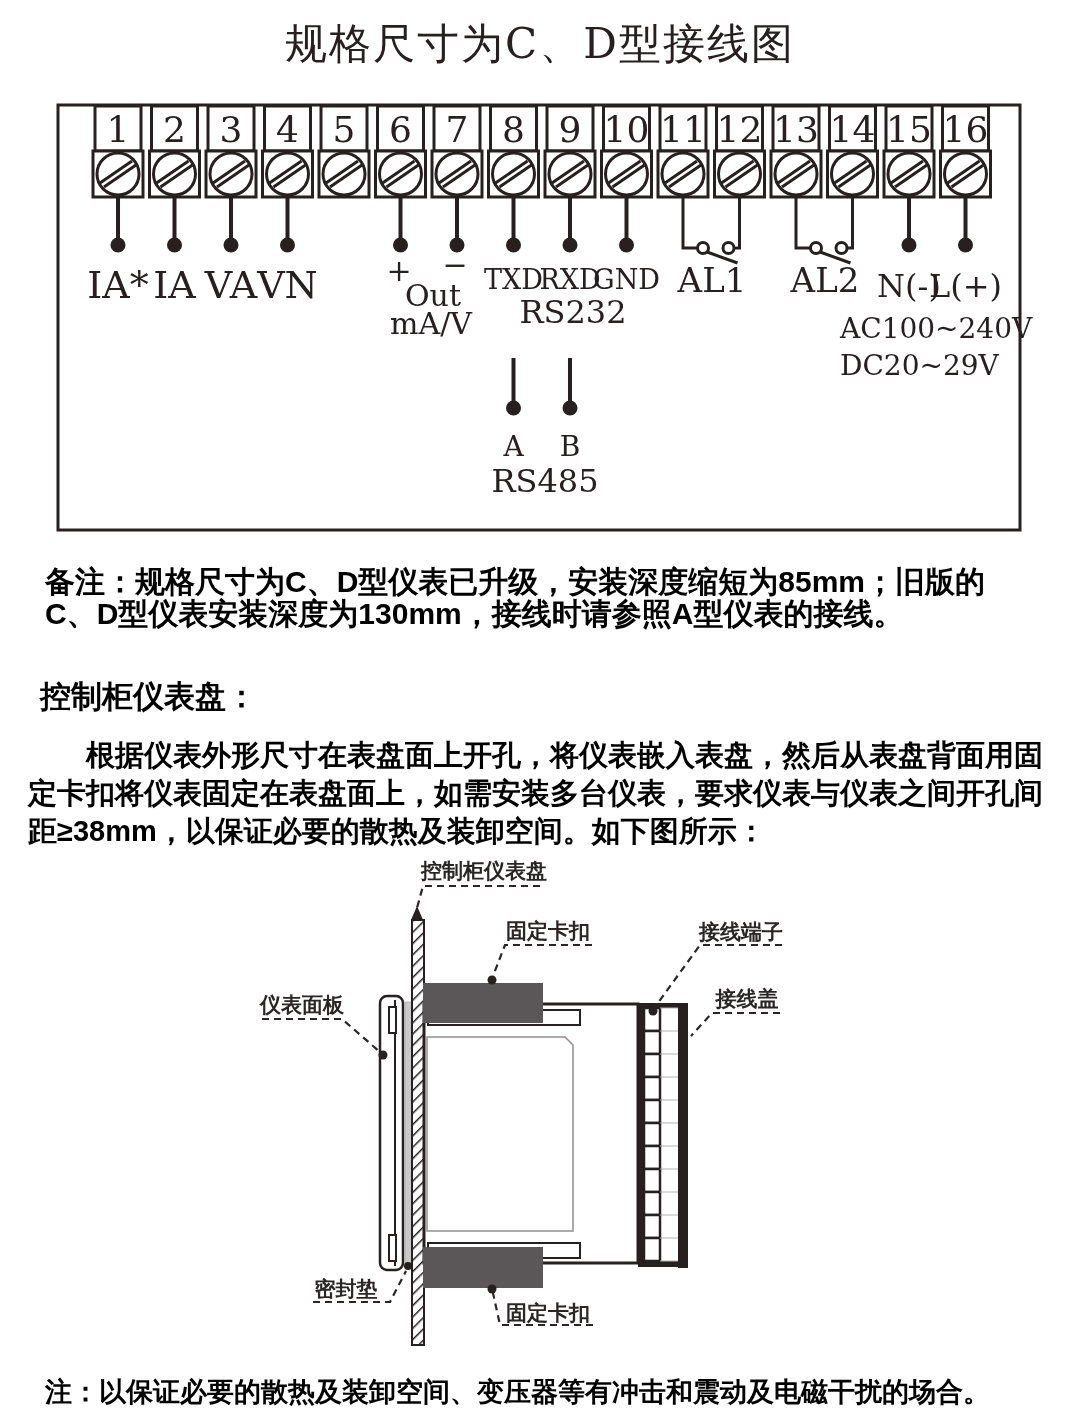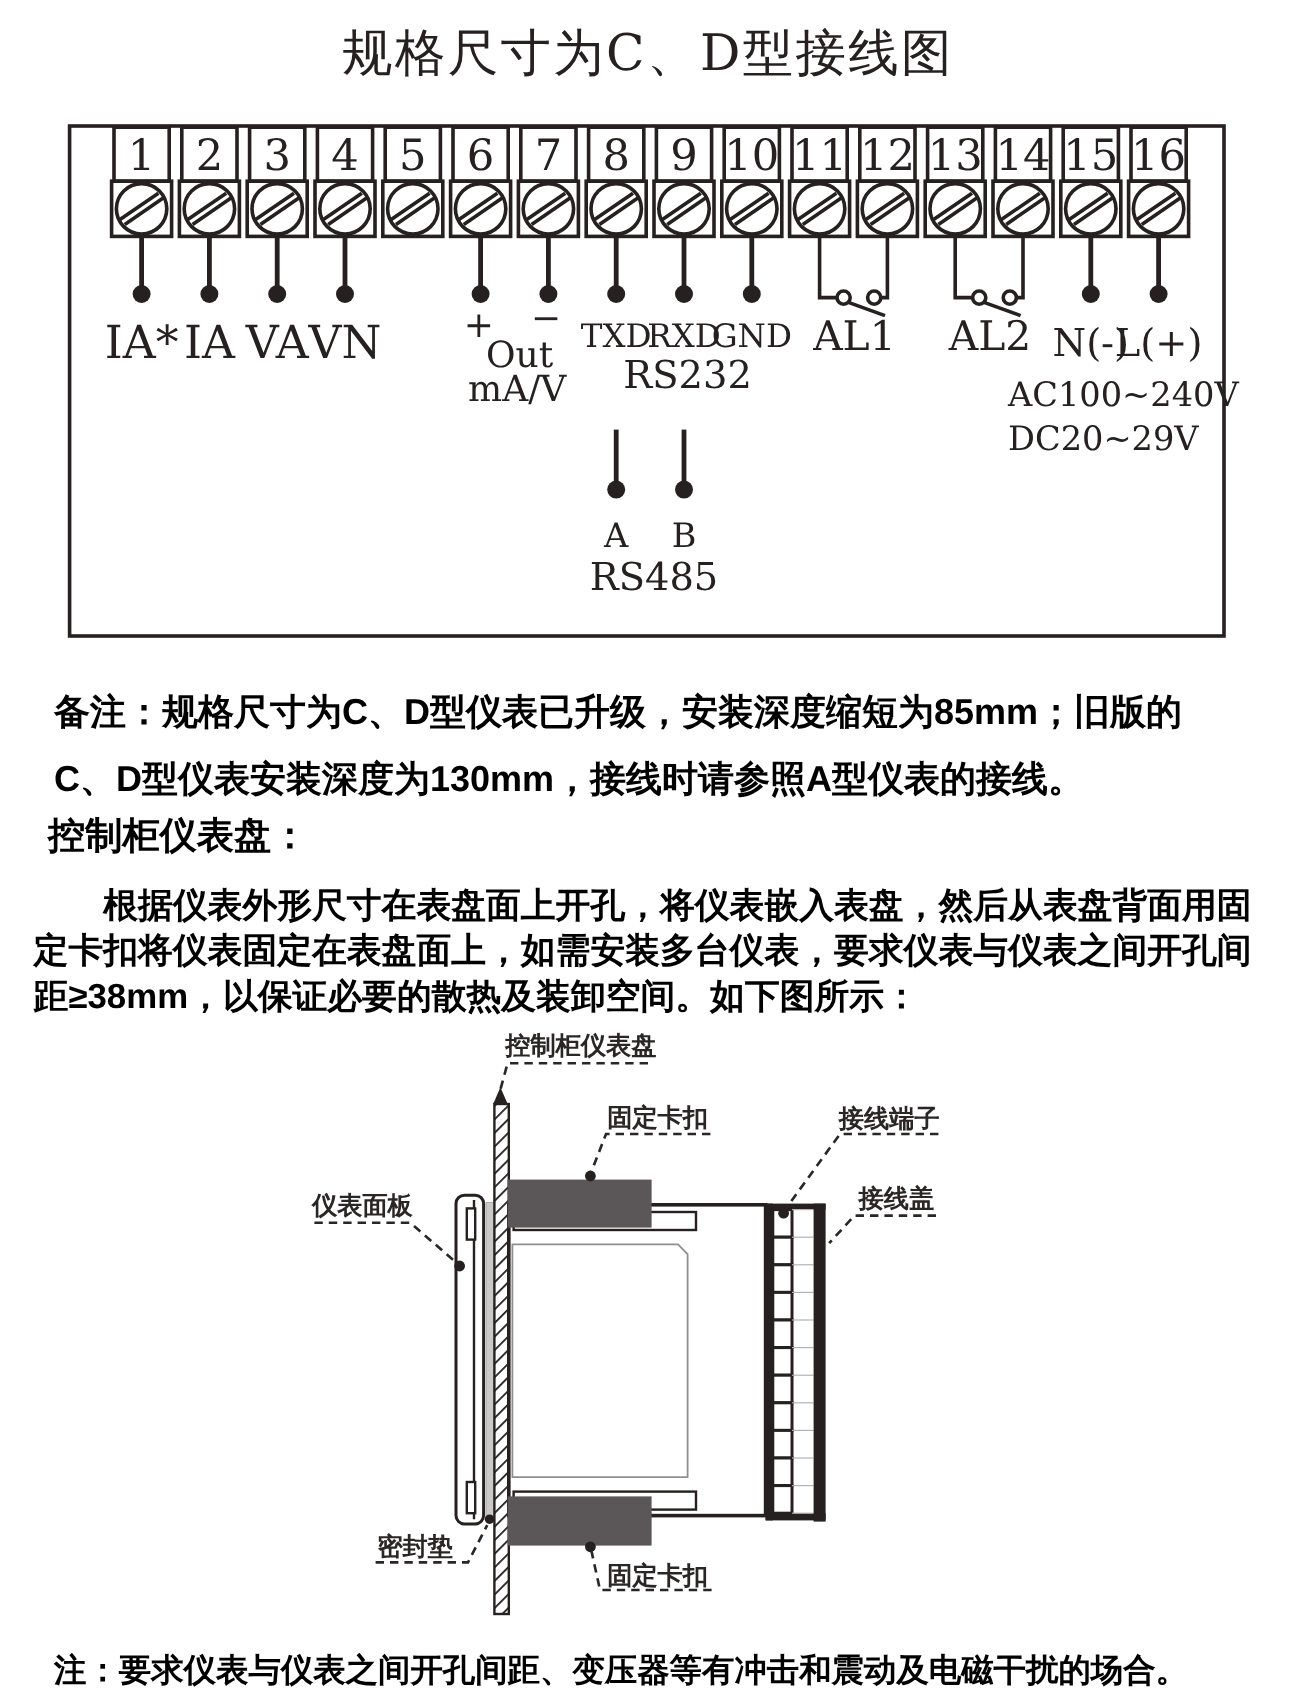--- a/index.html
+++ b/index.html
@@ -40,21 +40,21 @@
   .mlabel{font-family:"Liberation Sans","DejaVu Sans",sans-serif;font-size:21px;font-weight:600;fill:#2b2626;}
   .dash{stroke:#2b2626;stroke-width:2.2;stroke-dasharray:7 5;fill:none;}
   .mline{stroke:var(--ink);fill:#ffffff;}
   .caseline{stroke:#8f8f8f;stroke-width:1.5;fill:#ffffff;}
   .blk{fill:var(--ink);stroke:none;}
   .grayline{stroke:#b3b3b3;stroke-width:1;}
 
   
   .remark{
     position:absolute;left:45px;top:566px;width:985px;margin:0;
-    font-size:30px;line-height:56px;font-weight:600;color:#000;
+    font-size:30px;line-height:32px;font-weight:600;color:#000;
   }
   .sec-heading{
     position:absolute;left:40px;top:676px;margin:0;
     font-size:31px;font-weight:600;color:#000;
   }
   .para{
     position:absolute;left:28px;top:736px;width:1024px;margin:0;
     font-size:29px;line-height:38px;font-weight:600;color:#000;text-indent:58px;
   }
   .bottom-note{
@@ -353,13 +353,13 @@
     <text class="mlabel mid" x="101" y="446">密封垫</text>
     <path class="dash" d="M68,452 H145 L161,421"></path>
     <circle class="dot" cx="163" cy="416" r="4"></circle>
 
     <text class="mlabel mid" x="303" y="470">固定卡扣</text>
     <path class="dash" d="M348,475 H255 L248,443"></path>
     <circle class="dot" cx="247" cy="439" r="4.5"></circle>
   </g>
 </svg>
 
-<p class="bottom-note">注：要求仪表与仪表之间开孔间距、变压器等有冲击和震动及电磁干扰的场合。</p>
+<p class="bottom-note">注：以保证必要的散热及装卸空间、变压器等有冲击和震动及电磁干扰的场合。</p>
 
 </body></html>

